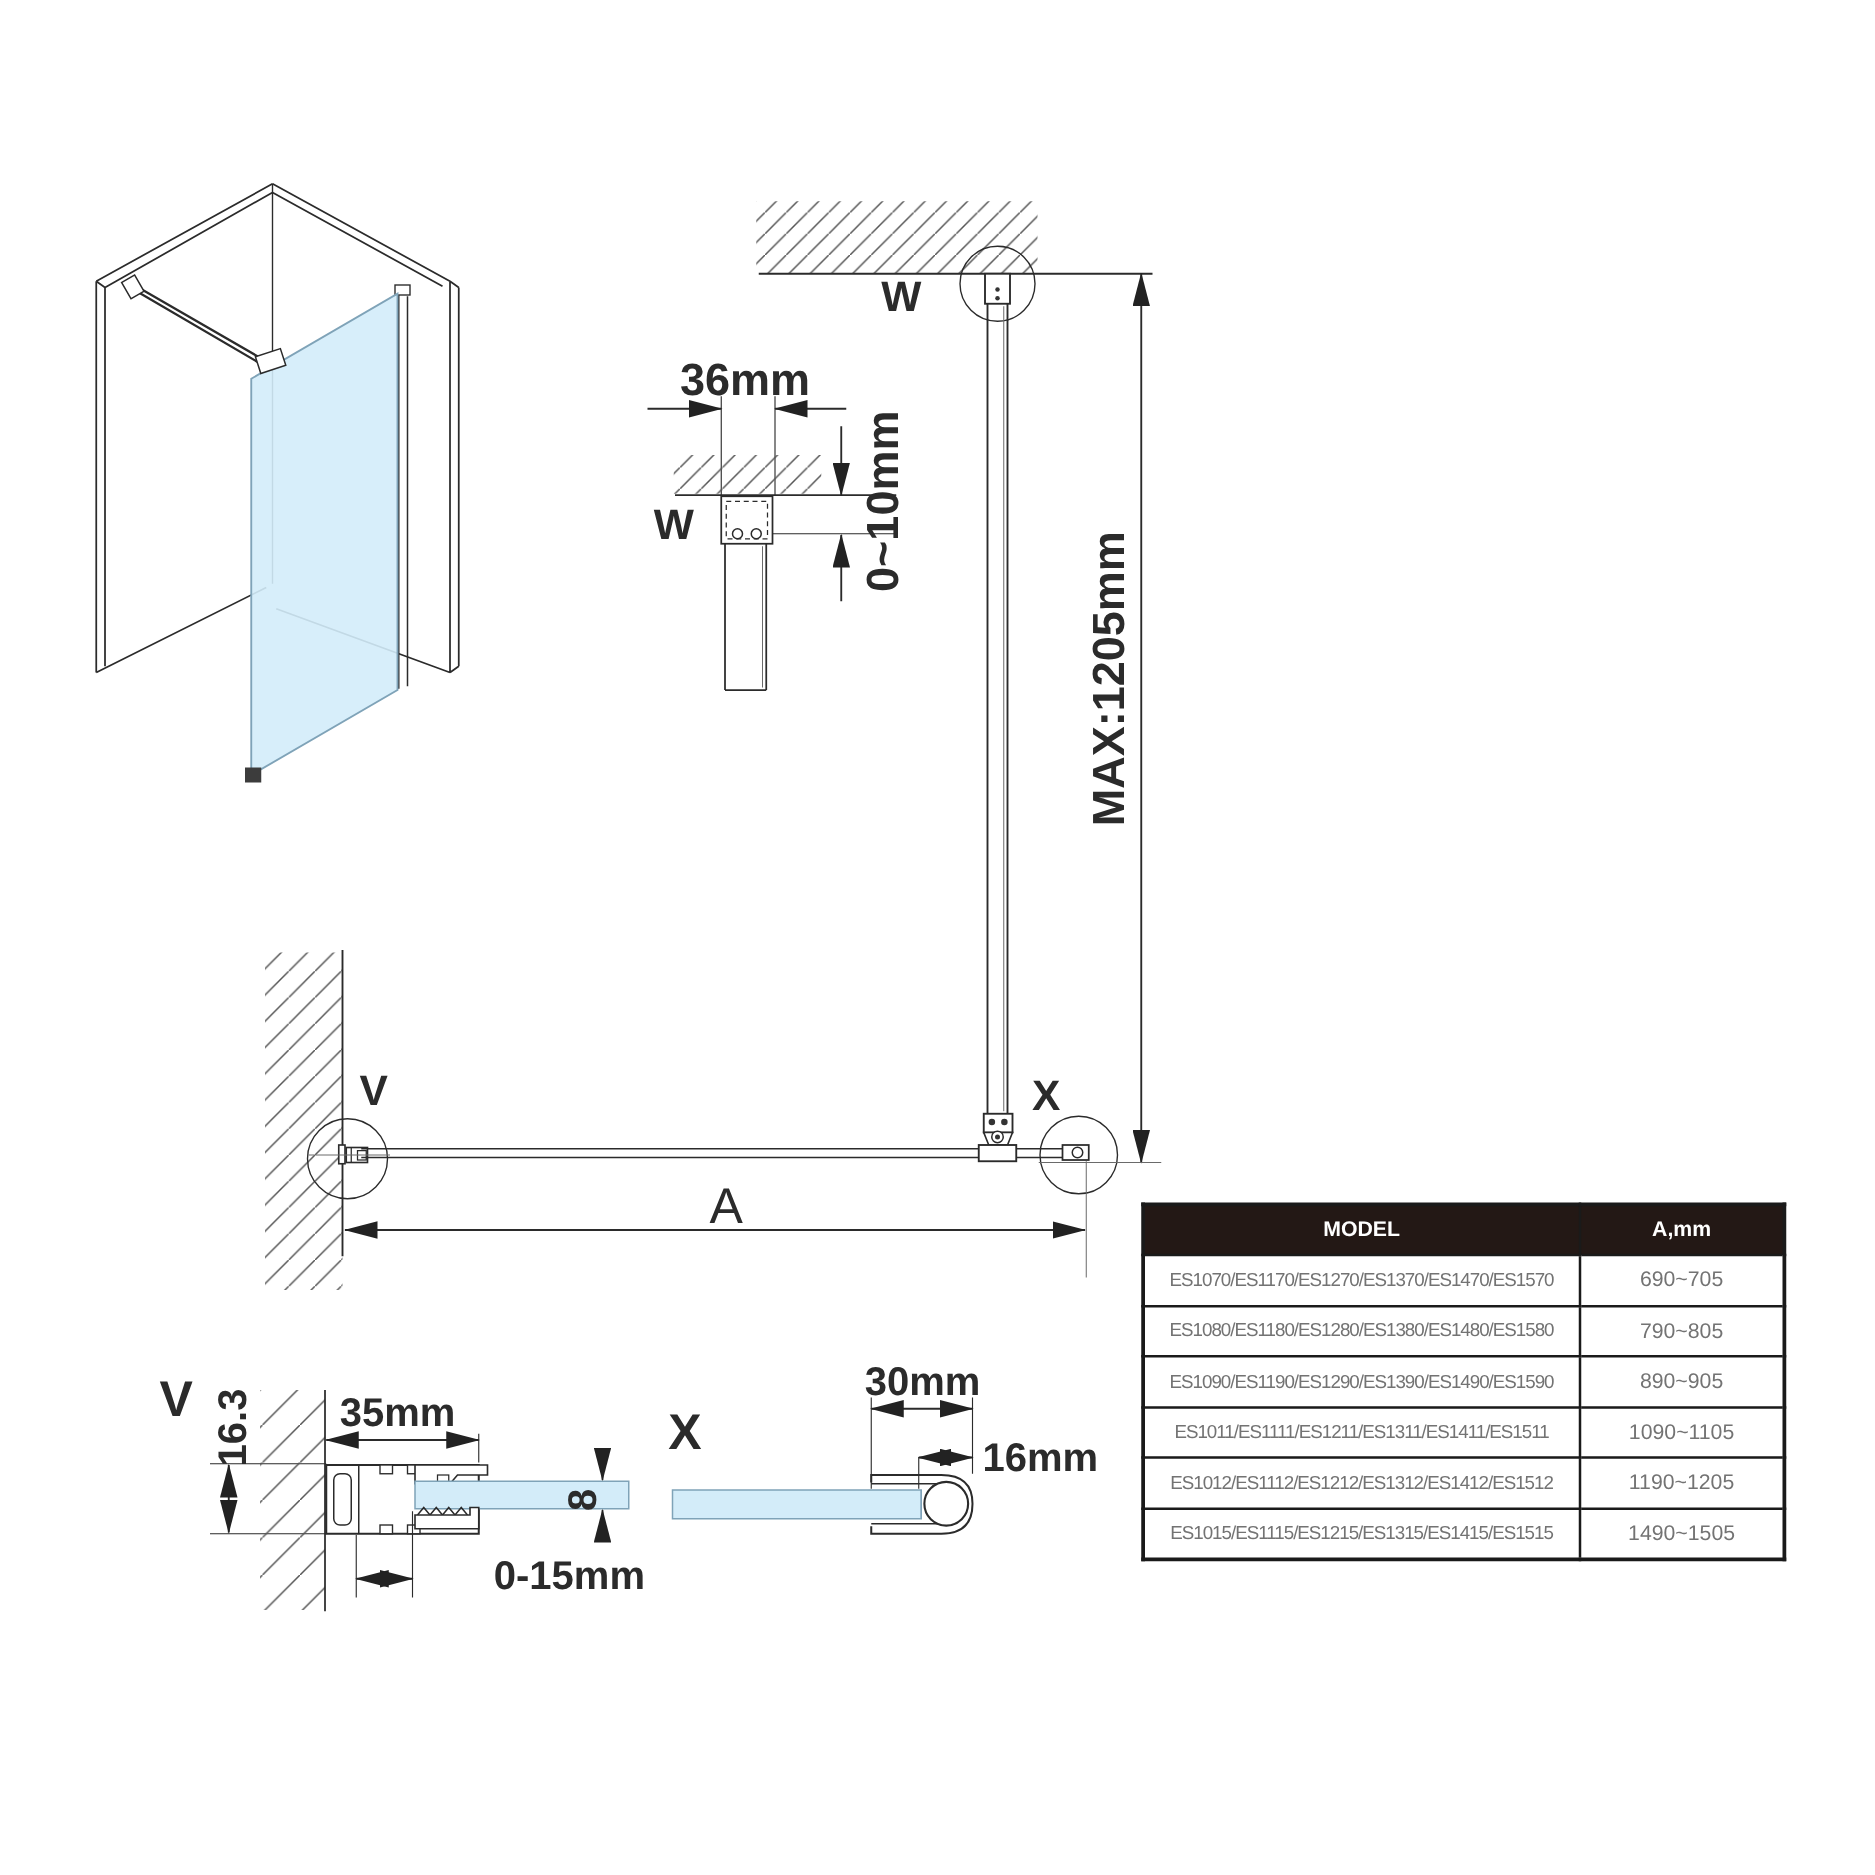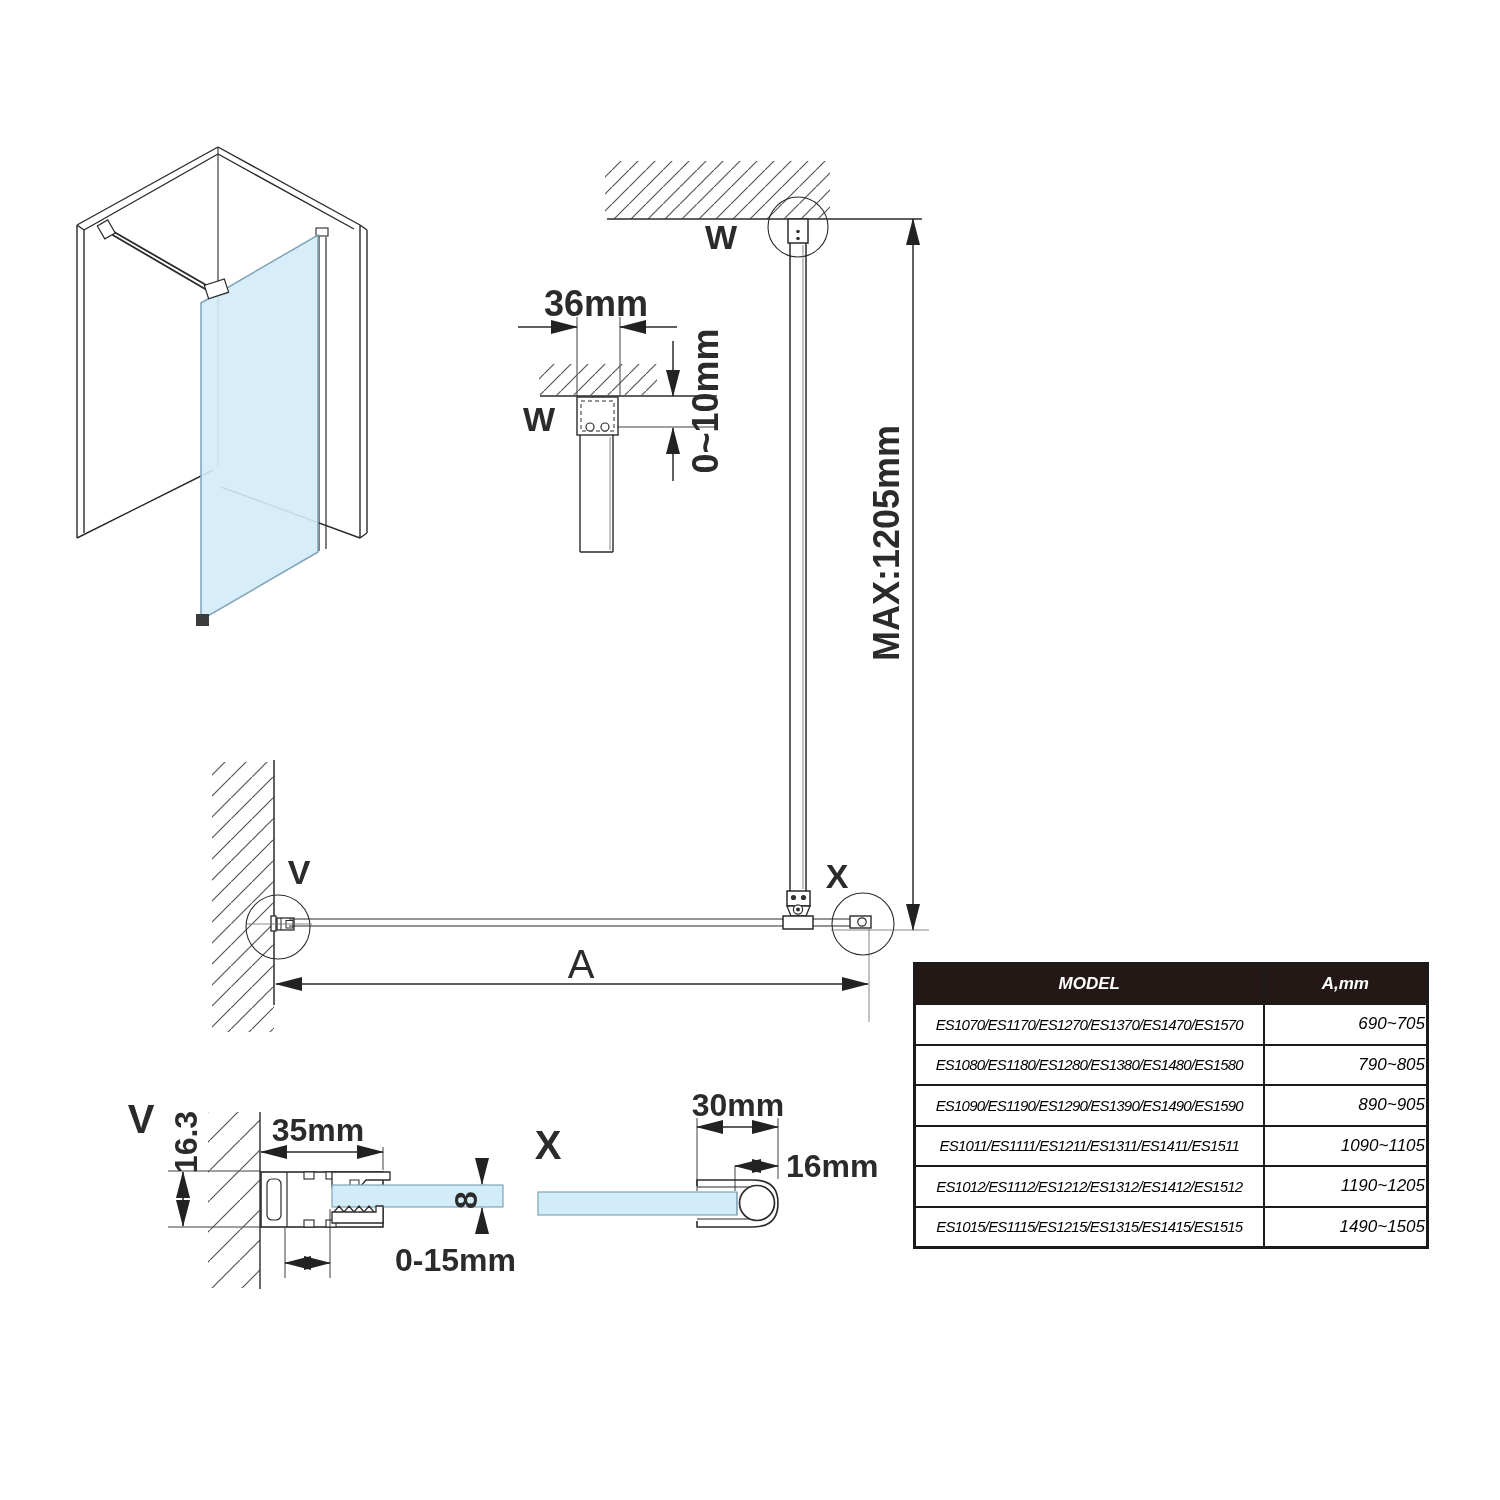--- a/index.html
+++ b/index.html
@@ -14,29 +14,29 @@
   .ln{stroke:var(--line);fill:none;}
   .fillw{fill:#ffffff;stroke:var(--line);}
   .thin{stroke:#6a6a6a;fill:none;}
   .glass{fill:var(--glass);stroke:var(--glass_edge);}
   .dim{font-weight:bold;font-size:32px;}
   .dimbig{font-weight:bold;font-size:36px;}
   .lbl{font-weight:bold;font-size:34px;}
   .lblbig{font-weight:bold;font-size:40px;}
   .alabel{font-size:40px;font-weight:normal;}
   
-  .spec-table{position:absolute;left:913px;top:962px;width:513px;font-style:italic;}
+  .spec-table{position:absolute;left:913px;top:962px;width:513px;}
   .spec-table table{border-collapse:collapse;width:100%;table-layout:fixed;
       border:3px solid var(--table_border);}
   .spec-table col.c1{width:349px;} .spec-table col.c2{width:164px;}
   .spec-table th{background:var(--table_header_bg);color:#fff;font-size:17px;
       font-weight:bold;height:36px;border:2px solid var(--table_border);}
   .spec-table td{border:2px solid var(--table_border);height:36.5px;text-align:center;
-      font-size:15px;letter-spacing:-0.8px;white-space:nowrap;overflow:hidden;color:#000000;}
-  .spec-table td:last-child{font-size:17px;letter-spacing:0;text-align:right;}
+      font-size:15px;letter-spacing:-0.8px;white-space:nowrap;overflow:hidden;color:#737373;}
+  .spec-table td:last-child{font-size:17px;letter-spacing:0;}
 </style>
 </head>
 <body>
 
 <div class="canvas">
 <svg width="1500" height="1500" viewBox="0 0 1500 1500">
   <defs>
     <marker id="arr" markerUnits="userSpaceOnUse" markerWidth="27" markerHeight="14" refX="26" refY="7" orient="auto-start-reverse">
       <path d="M0,0 L27,7 L0,14 Z" fill="#222"></path>
     </marker>

